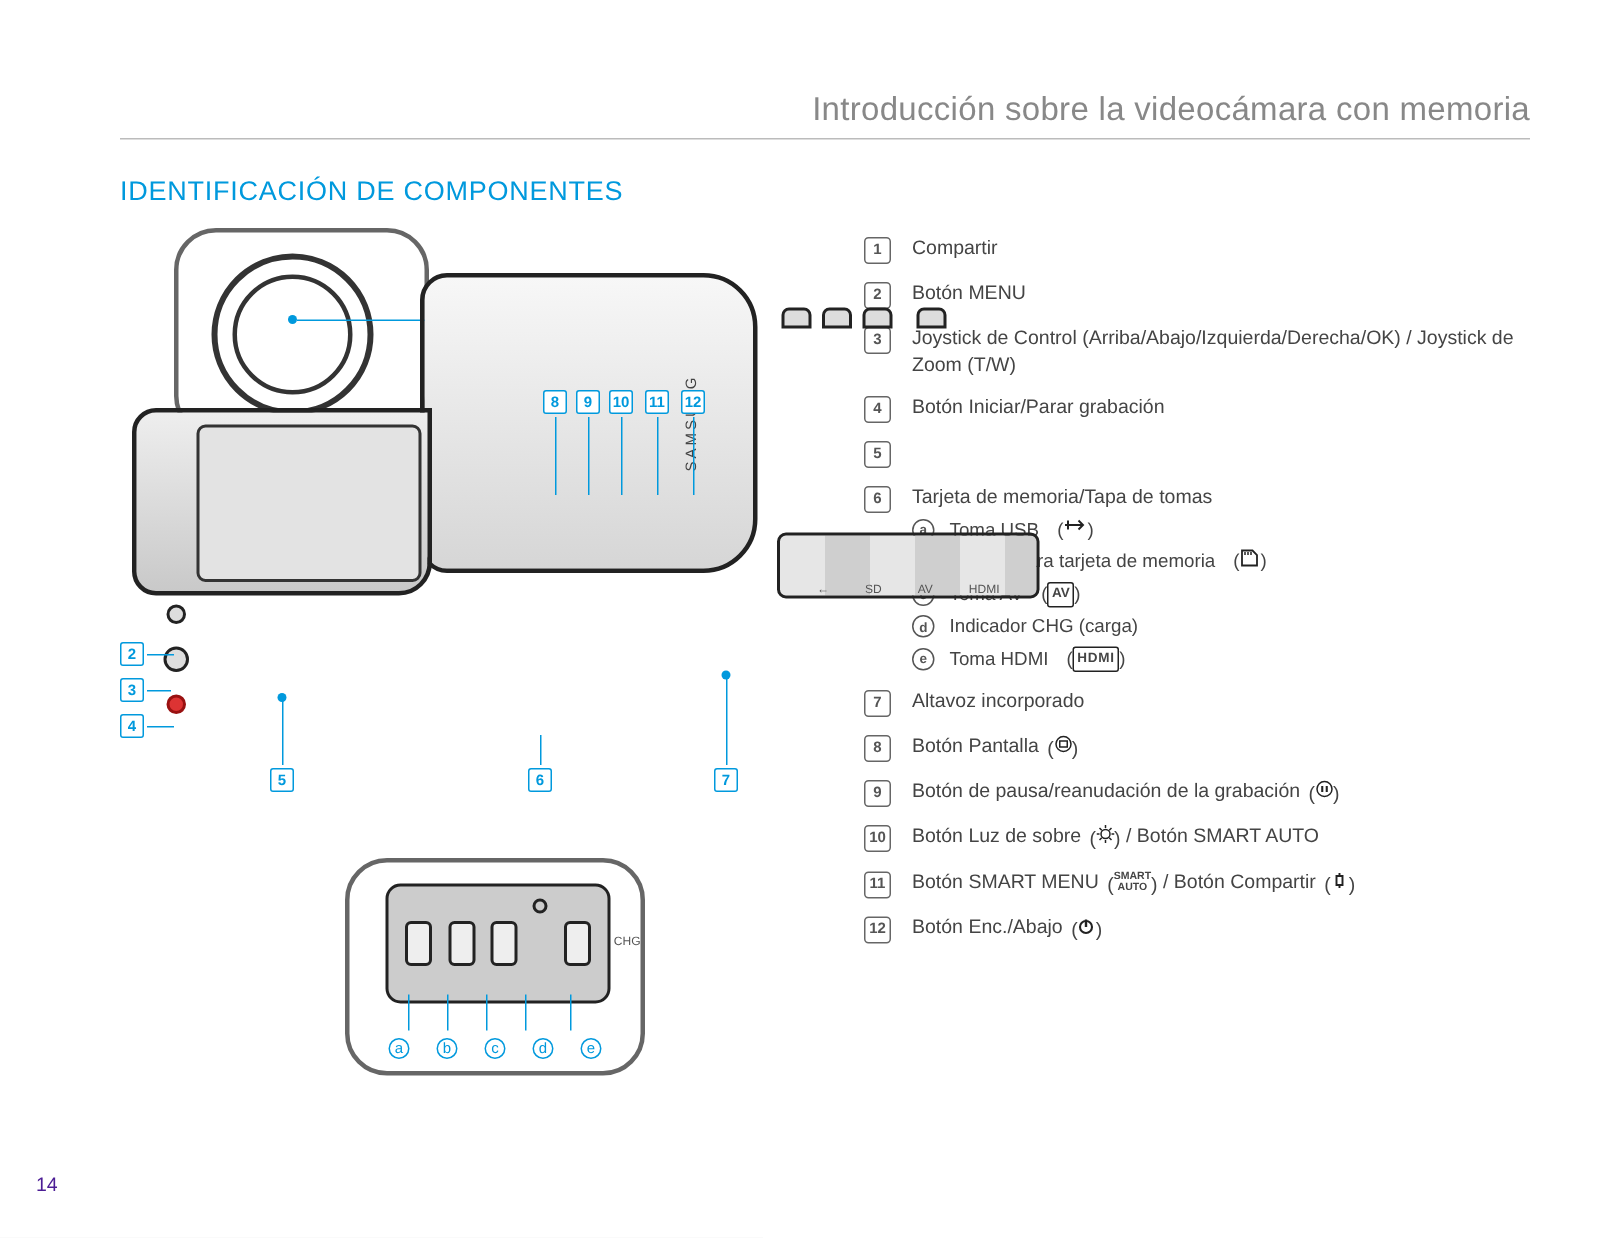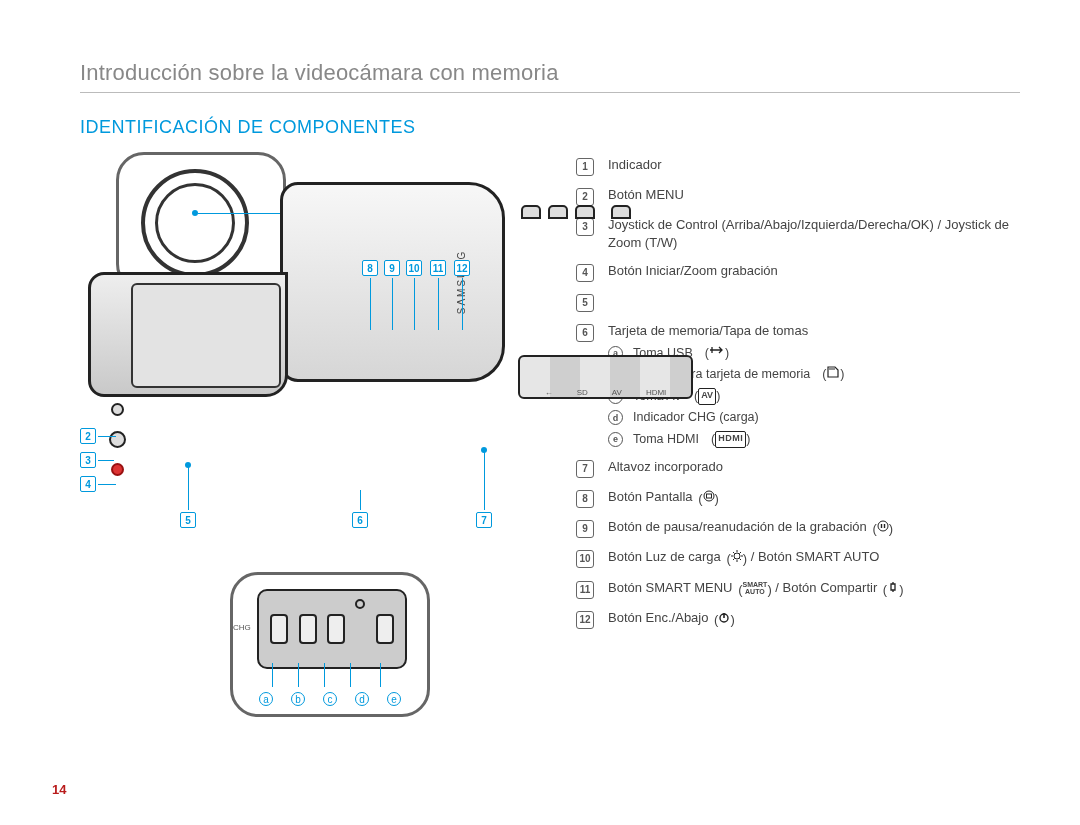--- a/index.html
+++ b/index.html
@@ -21,21 +21,21 @@
   }
   .page{
     width:1080px;
     height:825px;
     margin:0 auto;
     background:var(--page);
     position:relative;
     padding:60px 60px 40px 80px;
   }
   .chapter-title{
-    text-align:left;
+    text-align:right;
     color:#888;
     font-size:22px;
     font-weight:400;
     border-bottom:1px solid var(--rule);
     padding-bottom:6px;
     letter-spacing:.2px;
   }
   .section-title{
     color:var(--blue);
     font-size:18px;
@@ -139,21 +139,21 @@
   .sub-list{margin-top:4px;padding-left:0;display:flex;flex-direction:column;gap:4px;font-size:12.5px;}
   .sub-item{display:flex;align-items:center;gap:10px;}
   .letter-badge{
     flex:none;width:15px;height:15px;border:1.2px solid #555;border-radius:50%;color:#555;font-size:9px;font-weight:600;
     display:flex;align-items:center;justify-content:center;
   }
   .inline-icon{display:inline-flex;vertical-align:-2px;margin-left:2px;}
   .hdmi-tag{font-weight:700;font-size:9px;letter-spacing:.5px;border:1px solid #222;border-radius:2px;padding:0 2px;}
   .av-tag{font-weight:700;font-size:9px;border:1px solid #222;border-radius:2px;padding:0 2px;}
 
-  .page-num{position:absolute;left:52px;bottom:28px;font-size:13px;color:#b91c1c;font-weight:700;}
+  .page-num{position:absolute;left:24px;bottom:28px;font-size:13px;color:#4c1d95;font-weight:400;}
 
 </style>
 </head>
 <body>
 
 <div class="page">
 
   <div class="chapter-title">Introducción sobre la videocámara con memoria</div>
   <div class="section-title">IDENTIFICACIÓN DE COMPONENTES</div>
 
@@ -217,53 +217,53 @@
       <div class="dot" style="left:401px;top:295px;"></div>
 
       <div class="rounded-box ports-box">
         <div class="ports">
           <div class="port"></div>
           <div class="port"></div>
           <div class="port"></div>
           <div class="chg"></div>
           <div class="port"></div>
         </div>
-        <div style="position:absolute;left:0;right:0;top:48px;text-align:left;font-size:8px;color:#555;">CHG</div>
+        <div style="position:absolute;left:0;right:0;top:48px;text-align:right;font-size:8px;color:#555;">CHG</div>
         <div class="sub-letters">
           <span>a</span>
           <span>b</span>
           <span>c</span>
           <span>d</span>
           <span>e</span>
         </div>
       </div>
       <div class="leader v" style="left:192px;top:511px;height:24px;"></div>
       <div class="leader v" style="left:218px;top:511px;height:24px;"></div>
       <div class="leader v" style="left:244px;top:511px;height:24px;"></div>
       <div class="leader v" style="left:270px;top:511px;height:24px;"></div>
       <div class="leader v" style="left:300px;top:511px;height:24px;"></div>
 
     </div>
 
     <div class="legend">
       <div class="legend-row">
         <div class="num-badge">1</div>
-        <div class="legend-text">Indicador</div>
+        <div class="legend-text">Compartir</div>
       </div>
       <div class="legend-row">
         <div class="num-badge">2</div>
         <div class="legend-text">Botón MENU</div>
       </div>
       <div class="legend-row">
         <div class="num-badge">3</div>
         <div class="legend-text">Joystick de Control (Arriba/Abajo/Izquierda/Derecha/OK) / Joystick de Zoom (T/W)</div>
       </div>
       <div class="legend-row">
         <div class="num-badge">4</div>
-        <div class="legend-text">Botón Iniciar/Zoom grabación</div>
+        <div class="legend-text">Botón Iniciar/Parar grabación</div>
       </div>
       <div class="legend-row">
         <div class="num-badge">5</div>
       </div>
       <div class="legend-row">
         <div class="num-badge">6</div>
         <div class="legend-text">
           <span>Tarjeta de memoria/Tapa de tomas</span>
           <div class="sub-list">
             <div class="sub-item">
@@ -318,21 +318,21 @@
           <span>Botón de pausa/reanudación de la grabación</span>
           <span class="inline-icon"> (<svg width="12" height="12" viewBox="0 0 12 12">
                 <circle cx="6" cy="6" r="5" fill="none" stroke="#222"></circle>
                 <path d="M4.5 4v4M7.5 4v4" stroke="#222" stroke-width="1.4"></path>
               </svg>)</span>
         </div>
       </div>
       <div class="legend-row">
         <div class="num-badge">10</div>
         <div class="legend-text">
-          <span>Botón Luz de carga</span>
+          <span>Botón Luz de sobre</span>
           <span class="inline-icon"> (<svg width="12" height="12" viewBox="0 0 12 12">
                 <circle cx="6" cy="6" r="3" fill="none" stroke="#222"></circle>
                 <g stroke="#222">
                   <path d="M6 0v2M6 10v2M0 6h2M10 6h2M2 2l1.5 1.5M8.5 8.5L10 10M10 2 8.5 3.5M3.5 8.5 2 10"></path>
                 </g>
               </svg>)</span>
           <span> / Botón SMART AUTO</span>
         </div>
       </div>
       <div class="legend-row">

